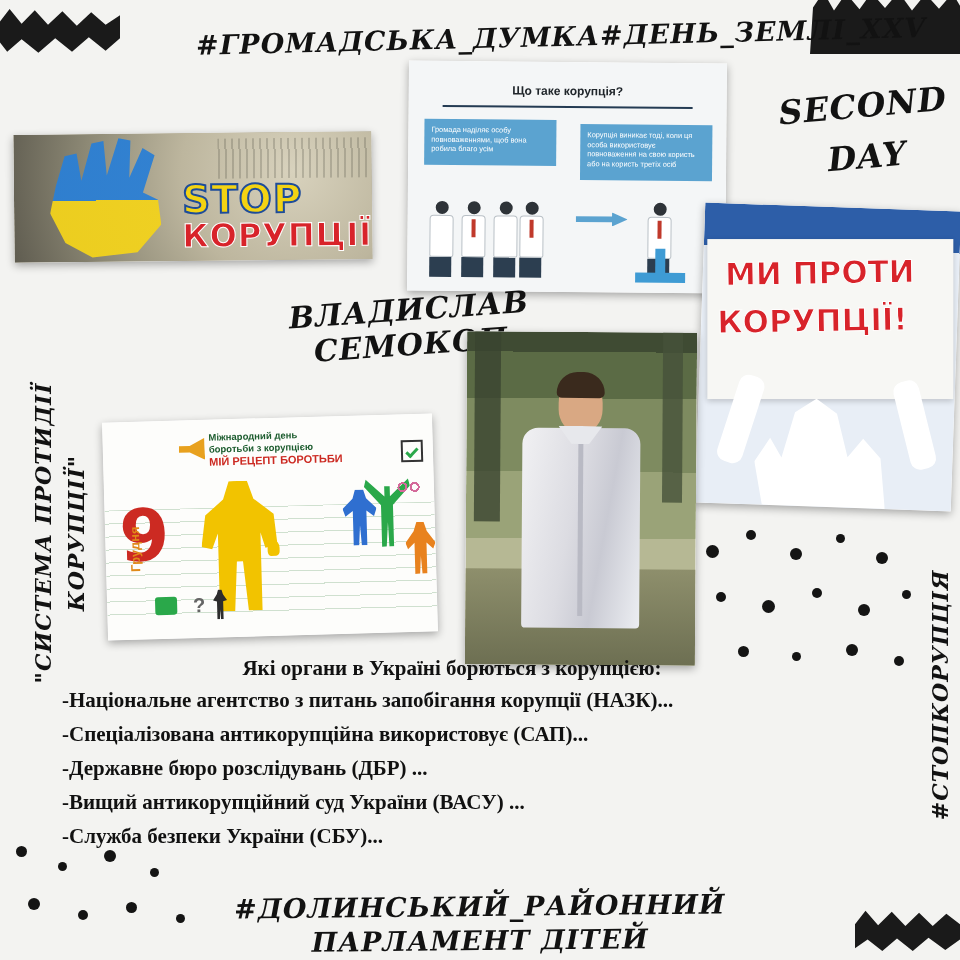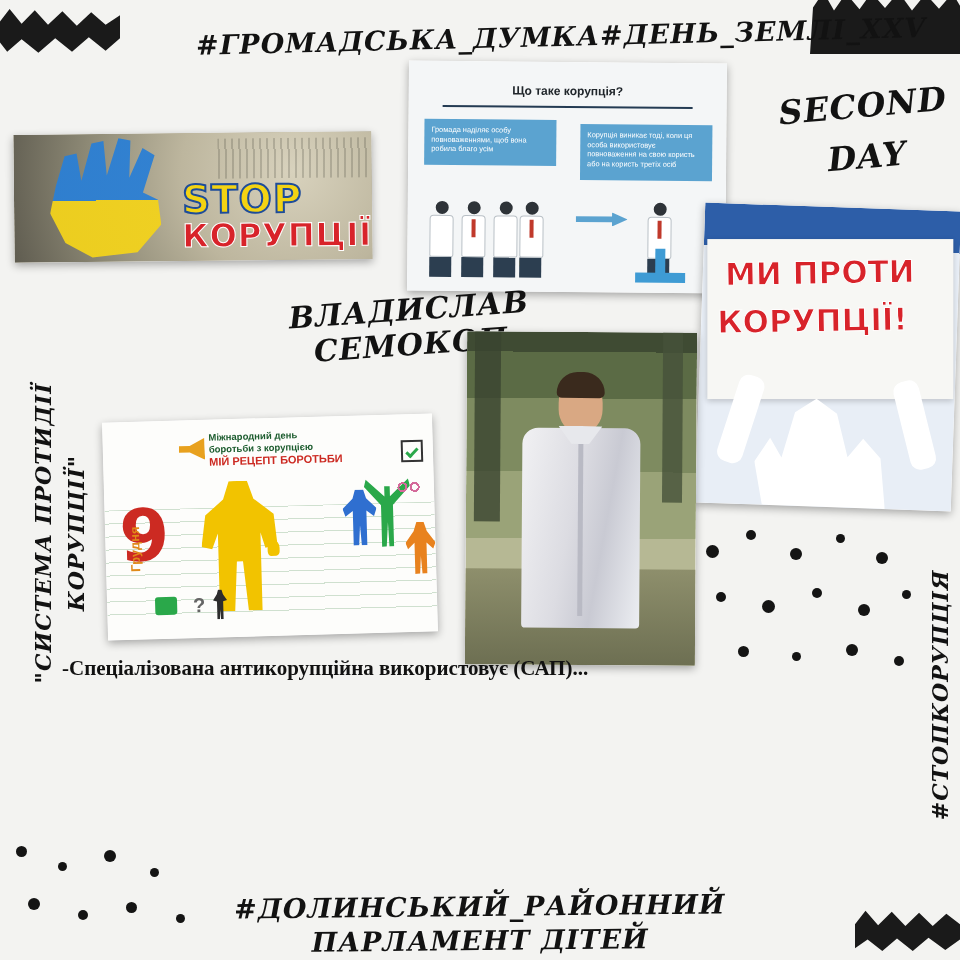--- a/index.html
+++ b/index.html
@@ -374,21 +374,26 @@
       <div class="hair"></div>
       <div class="collar"></div>
     </div>
   </div>
 
   <div class="hand left-vertical">"СИСТЕМА ПРОТИДІЇ КОРУПЦІЇ"</div>
 
   <div class="hand right-vertical">#СТОПКОРУПЦІЯ</div>
 
   <div class="body-text">
+    <div class="intro">Які органи в Україні борються з корупцією:</div>
+    <div class="line">-Національне агентство з питань запобігання корупції (НАЗК)...</div>
     <div class="line">-Спеціалізована антикорупційна використовує (САП)...</div>
+    <div class="line">-Державне бюро розслідувань (ДБР) ...</div>
+    <div class="line">-Вищий антикорупційний суд України (ВАСУ) ...</div>
+    <div class="line">-Служба безпеки України (СБУ)...</div>
   </div>
 
   <div class="hand bottom-hashtags">
     <div>#ДОЛИНСЬКИЙ_РАЙОННИЙ</div>
     <div>ПАРЛАМЕНТ ДІТЕЙ</div>
   </div>
 
 </div>
 
 </body></html>

